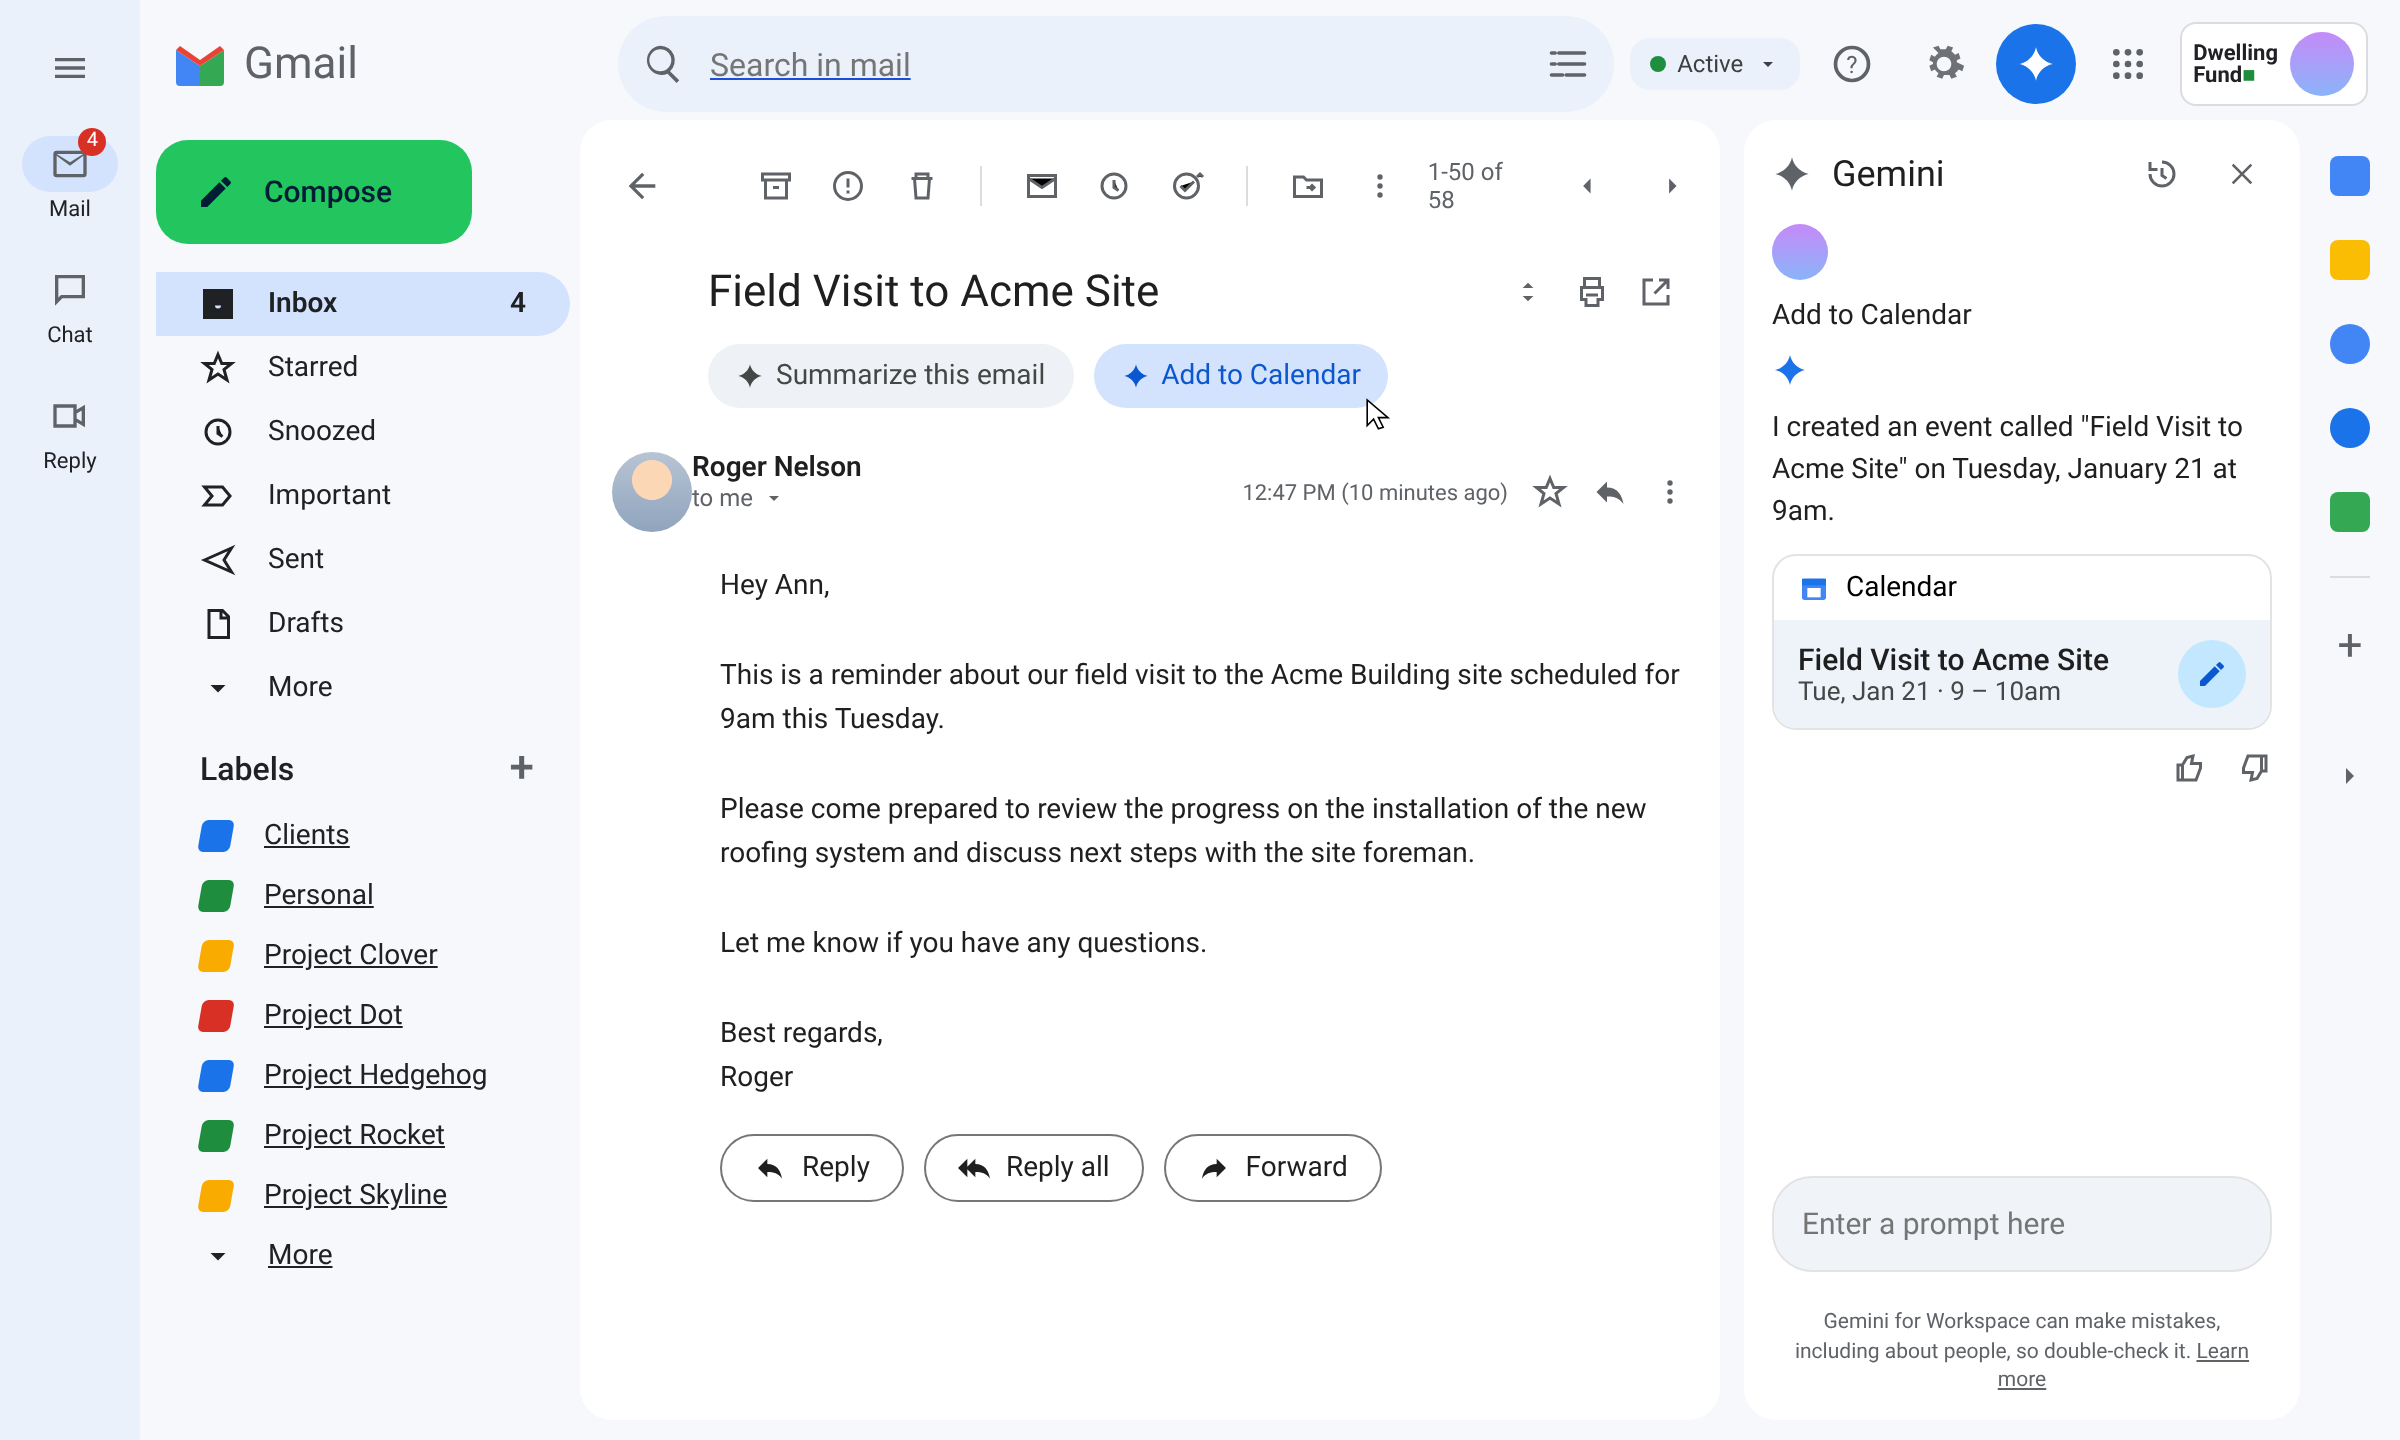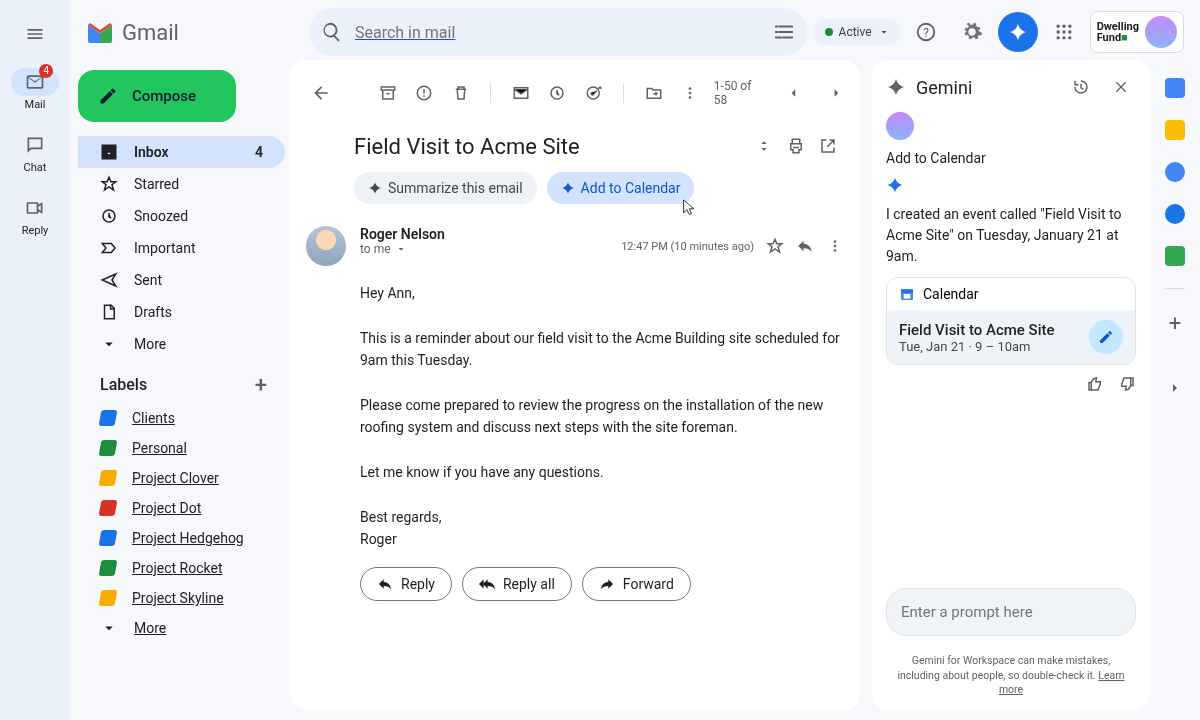--- a/index.html
+++ b/index.html
@@ -34,21 +34,21 @@
 .main-area { position: absolute; left: 290px; top: 60px; right: 50px; bottom: 10px; display: flex; gap: 12px; }
 .message-card { flex: 1; background: #fff; border-radius: 16px; padding: 10px 16px 16px 16px; display: flex; flex-direction: column; overflow: hidden; }
 .msg-toolbar { display: flex; align-items: center; gap: 10px; color: #5f6368; padding: 6px 0; }
 .tool-gap { width: 1px; height: 20px; background: #dadce0; margin: 0 6px; }
 .msg-pager { margin-left: auto; display: flex; align-items: center; gap: 28px; font-size: 12px; color: #5f6368; }
 .subject-row { display: flex; align-items: center; padding: 14px 0 10px 48px; }
 .subject { font-size: 22px; color: #1f1f1f; flex: 1; }
 .chip-row { display: flex; gap: 10px; padding: 0 0 14px 48px; }
 .chip { background: #eef1f6; border-radius: 18px; padding: 8px 14px; font-size: 14px; color: #444746; display: flex; align-items: center; gap: 6px; }
 .chip.active { background: #d3e3fd; color: #0b57d0; position: relative; }
-.sender-row { display: flex; gap: 14px; padding-top: 8px; }
+.sender-row { display: flex; padding-top: 8px; }
 .sender-avatar { width: 40px; height: 40px; border-radius: 50%; background: #e8eaed; flex-shrink: 0; background-image: radial-gradient(circle at 50% 35%, #fcd7b6 30%, transparent 31%), linear-gradient(#b8c4d4,#8fa4bd); }
 .sender-info { flex: 1; }
 .sender-name { font-weight: 600; font-size: 14px; color: #1f1f1f; }
 .sender-to { font-size: 12px; color: #5f6368; display: flex; align-items: center; gap: 4px; }
 .msg-meta { display: flex; align-items: center; gap: 12px; color: #5f6368; font-size: 11px; }
 .body-text { padding: 16px 0 10px 54px; font-size: 14px; color: #1f1f1f; line-height: 1.6; white-space: pre-line; max-width: 560px; }
 .reply-row { display: flex; gap: 10px; padding: 6px 0 0 54px; }
 .reply-btn { border: 1px solid #747775; border-radius: 20px; padding: 8px 16px; font-size: 14px; color: #1f1f1f; display: flex; align-items: center; gap: 8px; background: #fff; }
 .gemini-panel { width: 278px; background: #fff; border-radius: 16px; display: flex; flex-direction: column; padding: 12px 14px; }
 .gem-header { display: flex; align-items: center; gap: 10px; color: #1f1f1f; font-size: 18px; }

